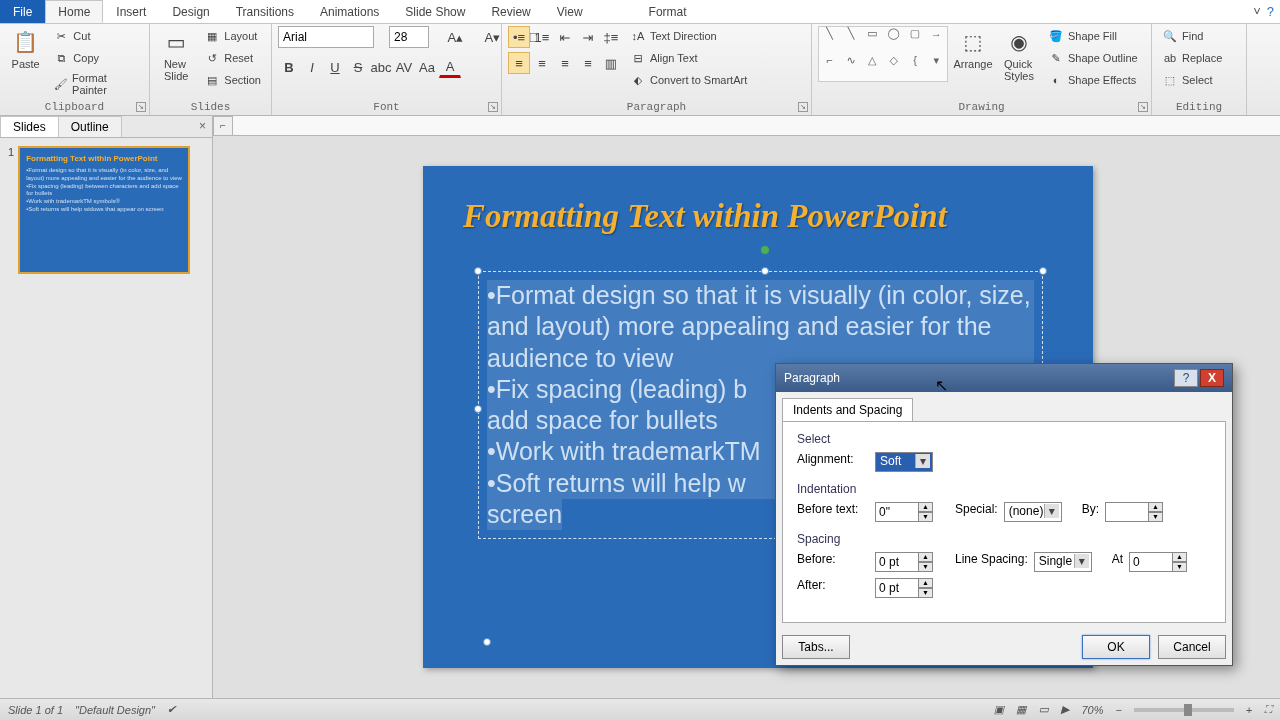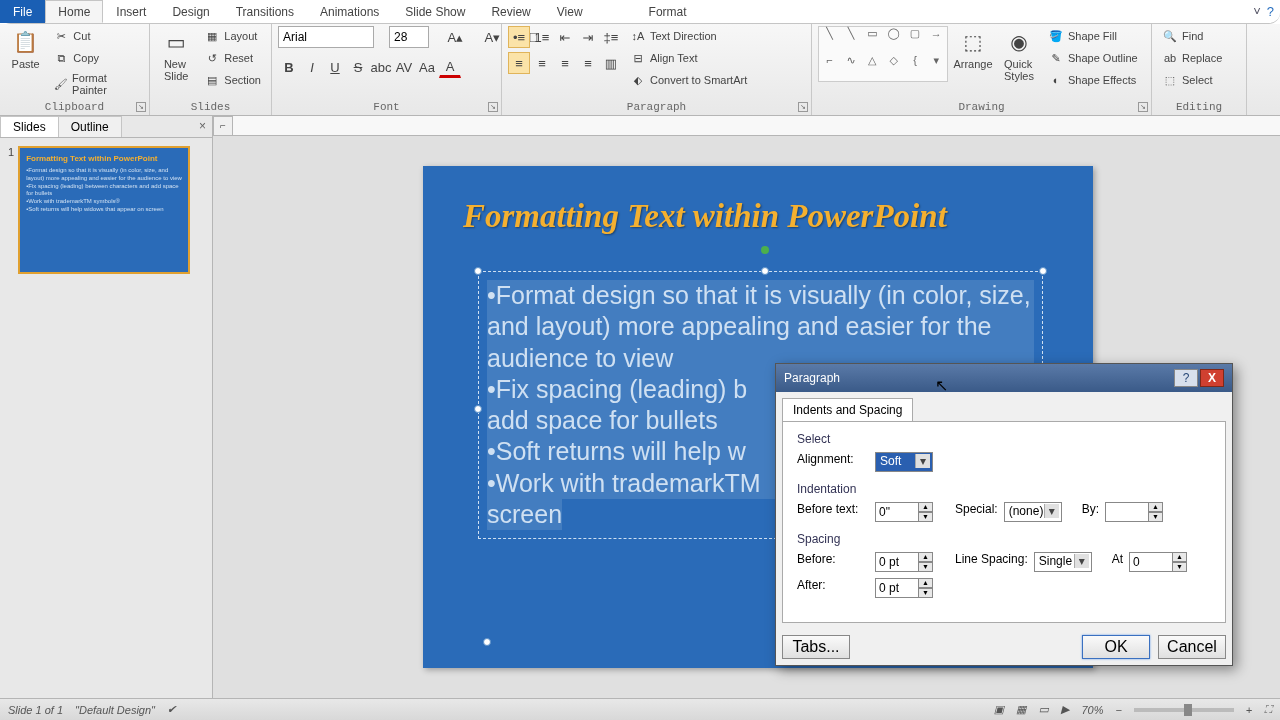--- a/index.html
+++ b/index.html
@@ -1,19 +1,19 @@
 <!DOCTYPE html>
 <html><head>
 <meta charset="utf-8">
 <style>
 * { box-sizing: border-box; margin: 0; padding: 0; font-family: "Segoe UI", Tahoma, sans-serif; }
 body { width: 1280px; height: 720px; background: #fff; overflow: hidden; position: relative; }
 
 
-.tabs { display: flex; height: 24px; background: #fff; border-bottom: 1px solid #c5c5c5; font-size: 12px; border-radius: 11px; }
+.tabs { display: flex; height: 24px; background: #fff; border-bottom: 1px solid #c5c5c5; font-size: 12px; }
 .tab { padding: 4px 12px; color: #444; cursor: pointer; border: 1px solid transparent; }
 .tab.file { background: #1a5fb4; color: #fff; }
 .tab.active { background: #f5f5f5; border: 1px solid #c5c5c5; border-bottom: 1px solid #f5f5f5; }
 
 
 .ribbon { height: 92px; background: linear-gradient(#f7f7f7,#e8e8e8); border-bottom: 1px solid #b5b5b5; display: flex; }
 .group { border-right: 1px solid #c8c8c8; padding: 2px 6px 0; display: flex; flex-direction: column; position: relative; }
 .group-label { position: absolute; bottom: 2px; left: 0; right: 0; text-align: center; font-size: 11px; color: #666; font-family: Liberation Mono, monospace; }
 .group-body { flex: 1; display: flex; align-items: flex-start; gap: 4px; }
 .launcher { position: absolute; bottom: 3px; right: 3px; width: 10px; height: 10px; border: 1px solid #999; font-size: 7px; text-align: center; line-height: 8px; color: #666; }
@@ -74,21 +74,21 @@
 .lbl { width: 72px; text-align: left; }
 .sel { height: 20px; border: 1px solid #888; background: #fff; padding: 1px 16px 1px 4px; position: relative; min-width: 58px; }
 .sel.hi { background: #2a5fb0; color: #fff; }
 .sel::after { content: "▾"; position: absolute; right: 2px; top: 1px; color: #444; background: #e0e0e0; width: 14px; text-align: center; border-left: 1px solid #aaa; }
 .spin { display: flex; }
 .spin input { width: 44px; height: 20px; border: 1px solid #888; padding: 1px 3px; font-size: 12px; }
 .spin .ar { width: 14px; display: flex; flex-direction: column; }
 .spin .ar div { flex: 1; border: 1px solid #888; border-left: none; font-size: 7px; text-align: center; line-height: 8px; background: #e8e8e8; }
 .dlg-foot { display: flex; padding: 6px; gap: 8px; }
 .dlg-foot .sp { flex: 1; }
-.dlg-btn { min-width: 68px; height: 24px; border: 1px solid #888; background: linear-gradient(#fafafa,#e0e0e0); font-size: 16px; }
+.dlg-btn { min-width: 68px; height: 24px; border: 1px solid #888; background: linear-gradient(#fafafa,#e0e0e0); font-size: 12px; }
 .dlg-btn.def { border: 1px solid #3a70c0; box-shadow: 0 0 2px #6aa0e8; }
 
 .cursor { position: absolute; left: 935px; top: 376px; font-size: 16px; color: #000; pointer-events: none; z-index: 99; }
 .win-ctrl { position: absolute; top: 4px; right: 6px; display: flex; gap: 6px; font-size: 13px; color: #556; }
 </style>
 </head>
 <body>
 
 <div class="tabs">
   <div class="tab file">File</div>
@@ -319,22 +319,22 @@
       <div class="slide-title">Formatting Text within PowerPoint</div>
       <div class="textbox">
         <div class="rot-handle"></div>
         <div class="handle" style="top:-5px;left:-5px"></div>
         <div class="handle" style="top:-5px;left:50%"></div>
         <div class="handle" style="top:-5px;right:-5px"></div>
         <div class="handle" style="top:50%;left:-5px"></div>
         <div class="bullet-text">•Format design so that it is visually (in color, size, and layout) more appealing and easier for the audience to view</div>
         <div class="bullet-text">•Fix spacing (leading) b</div>
         <div class="bullet-text">add space for bullets</div>
+        <div class="bullet-text">•Work with trademarkTM</div>
         <div class="bullet-text">•Soft returns will help w</div>
-        <div class="bullet-text">•Work with trademarkTM</div>
         <div class="bullet-text" style="display:inline-block">screen</div>
       </div>
       <div class="handle" style="bottom:22px;left:60px"></div>
     </div>
   </div>
 </div>
 
 <div class="status">
   <span>Slide 1 of 1</span>
   <span>"Default Design"</span>

